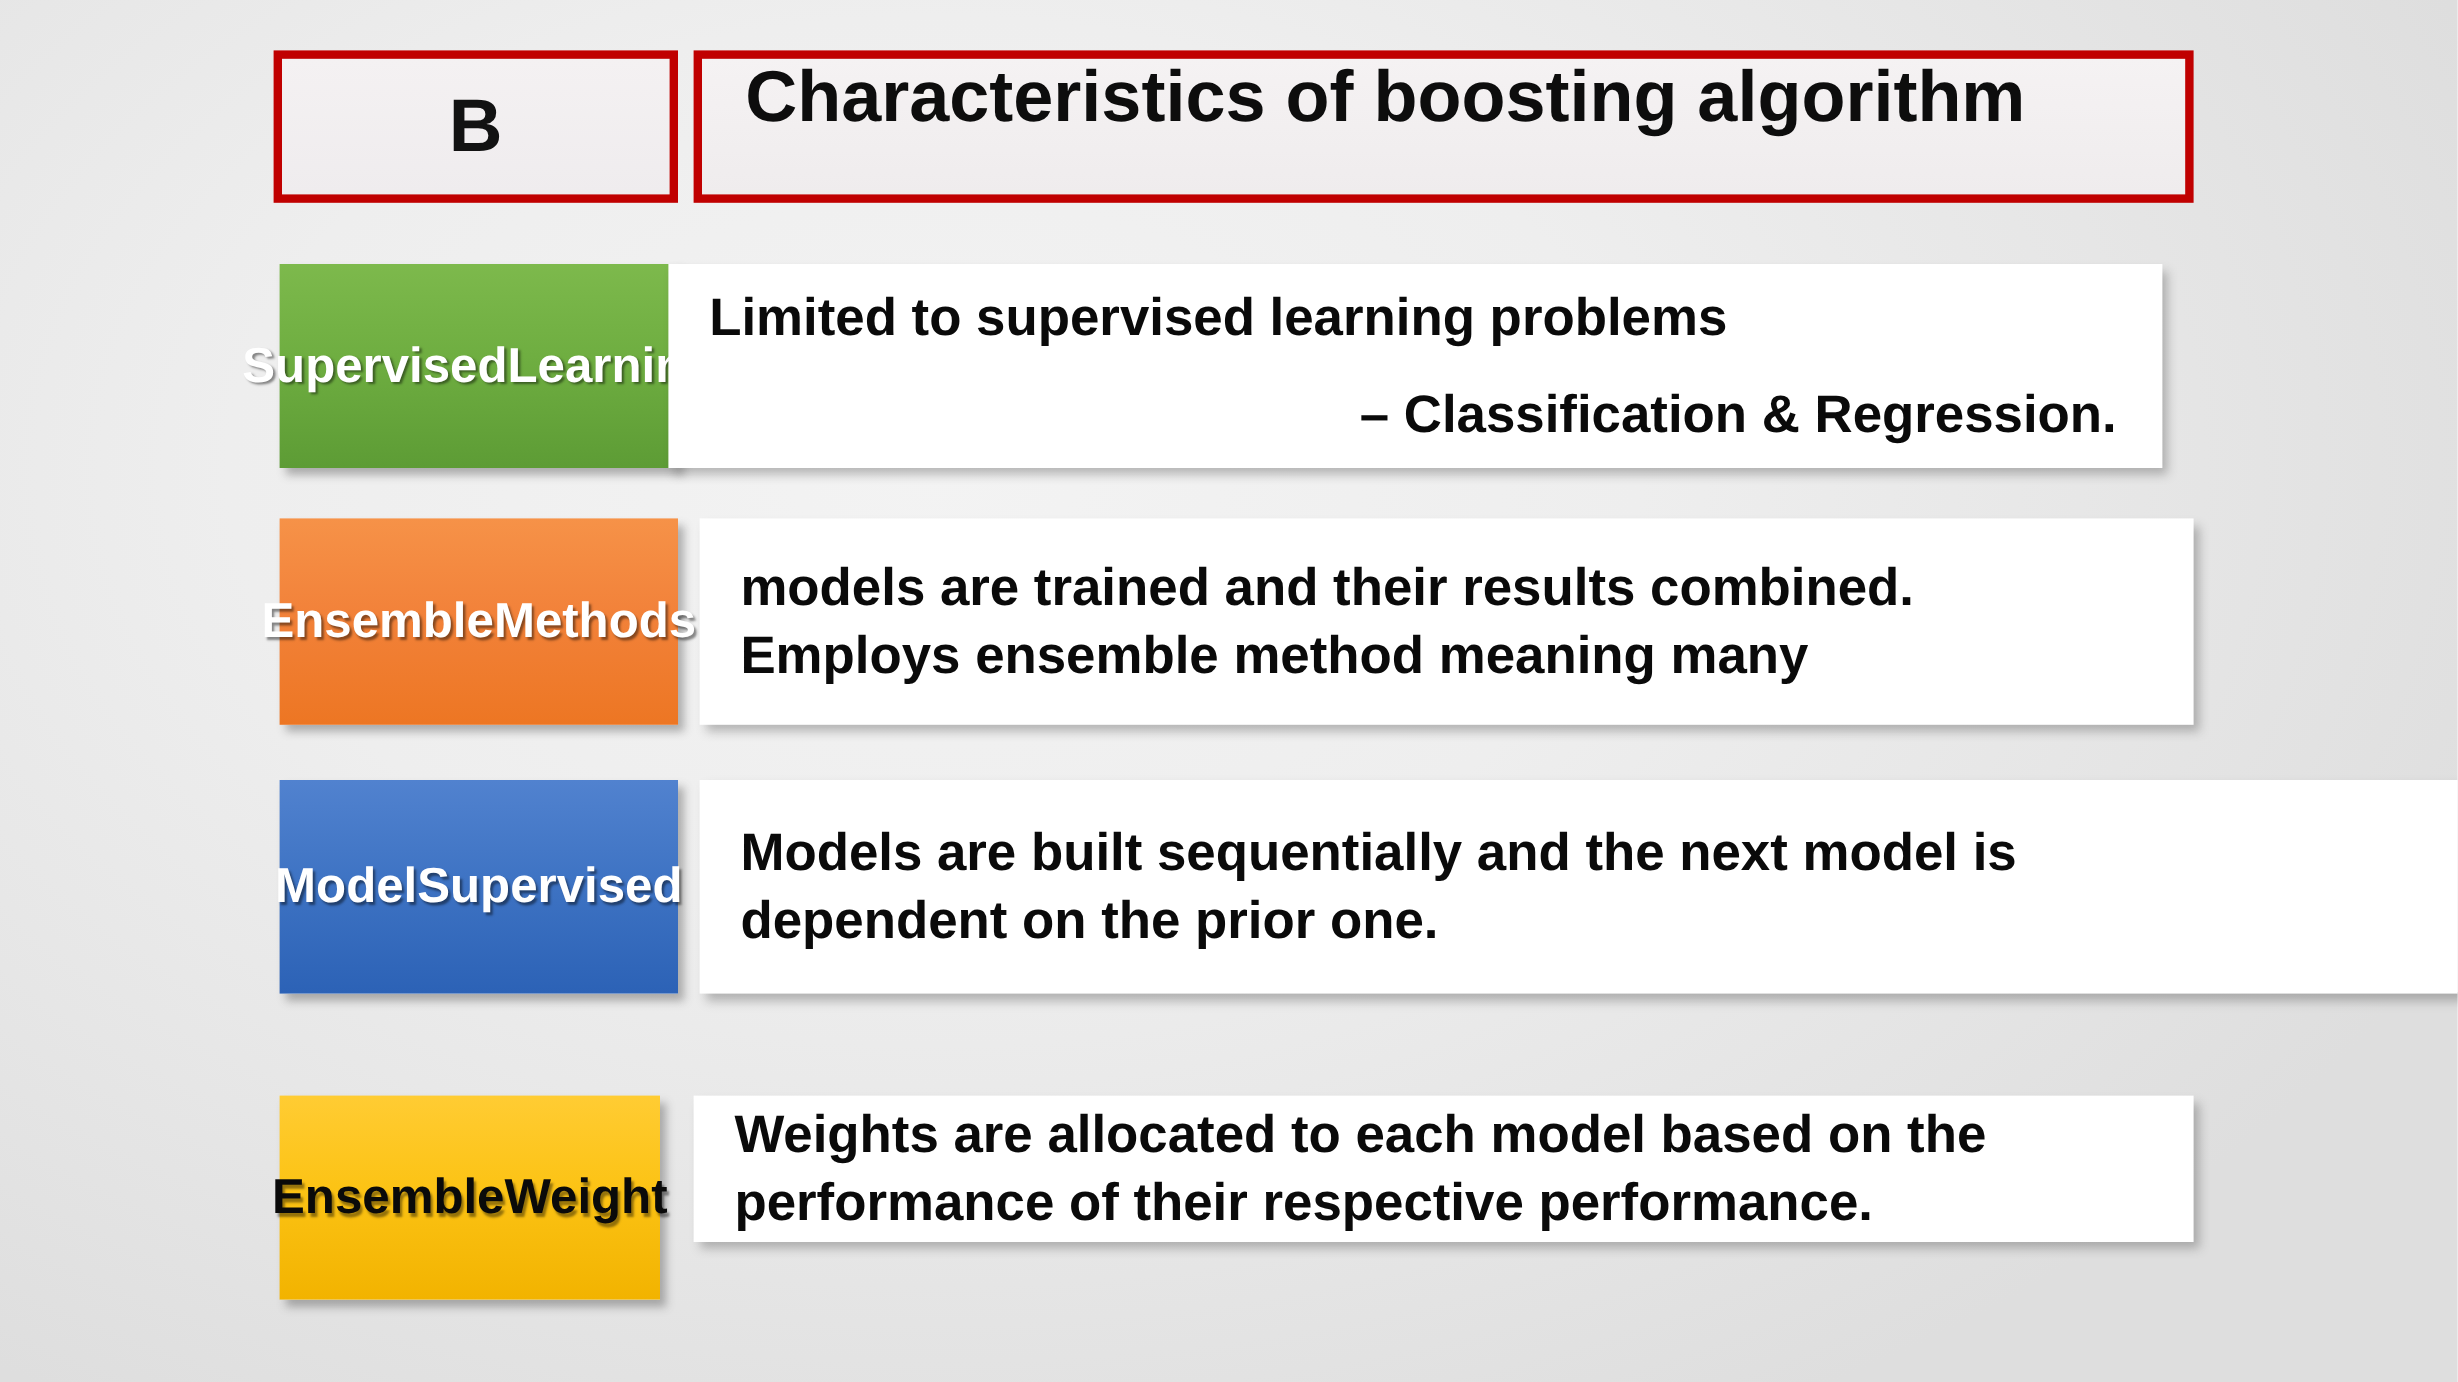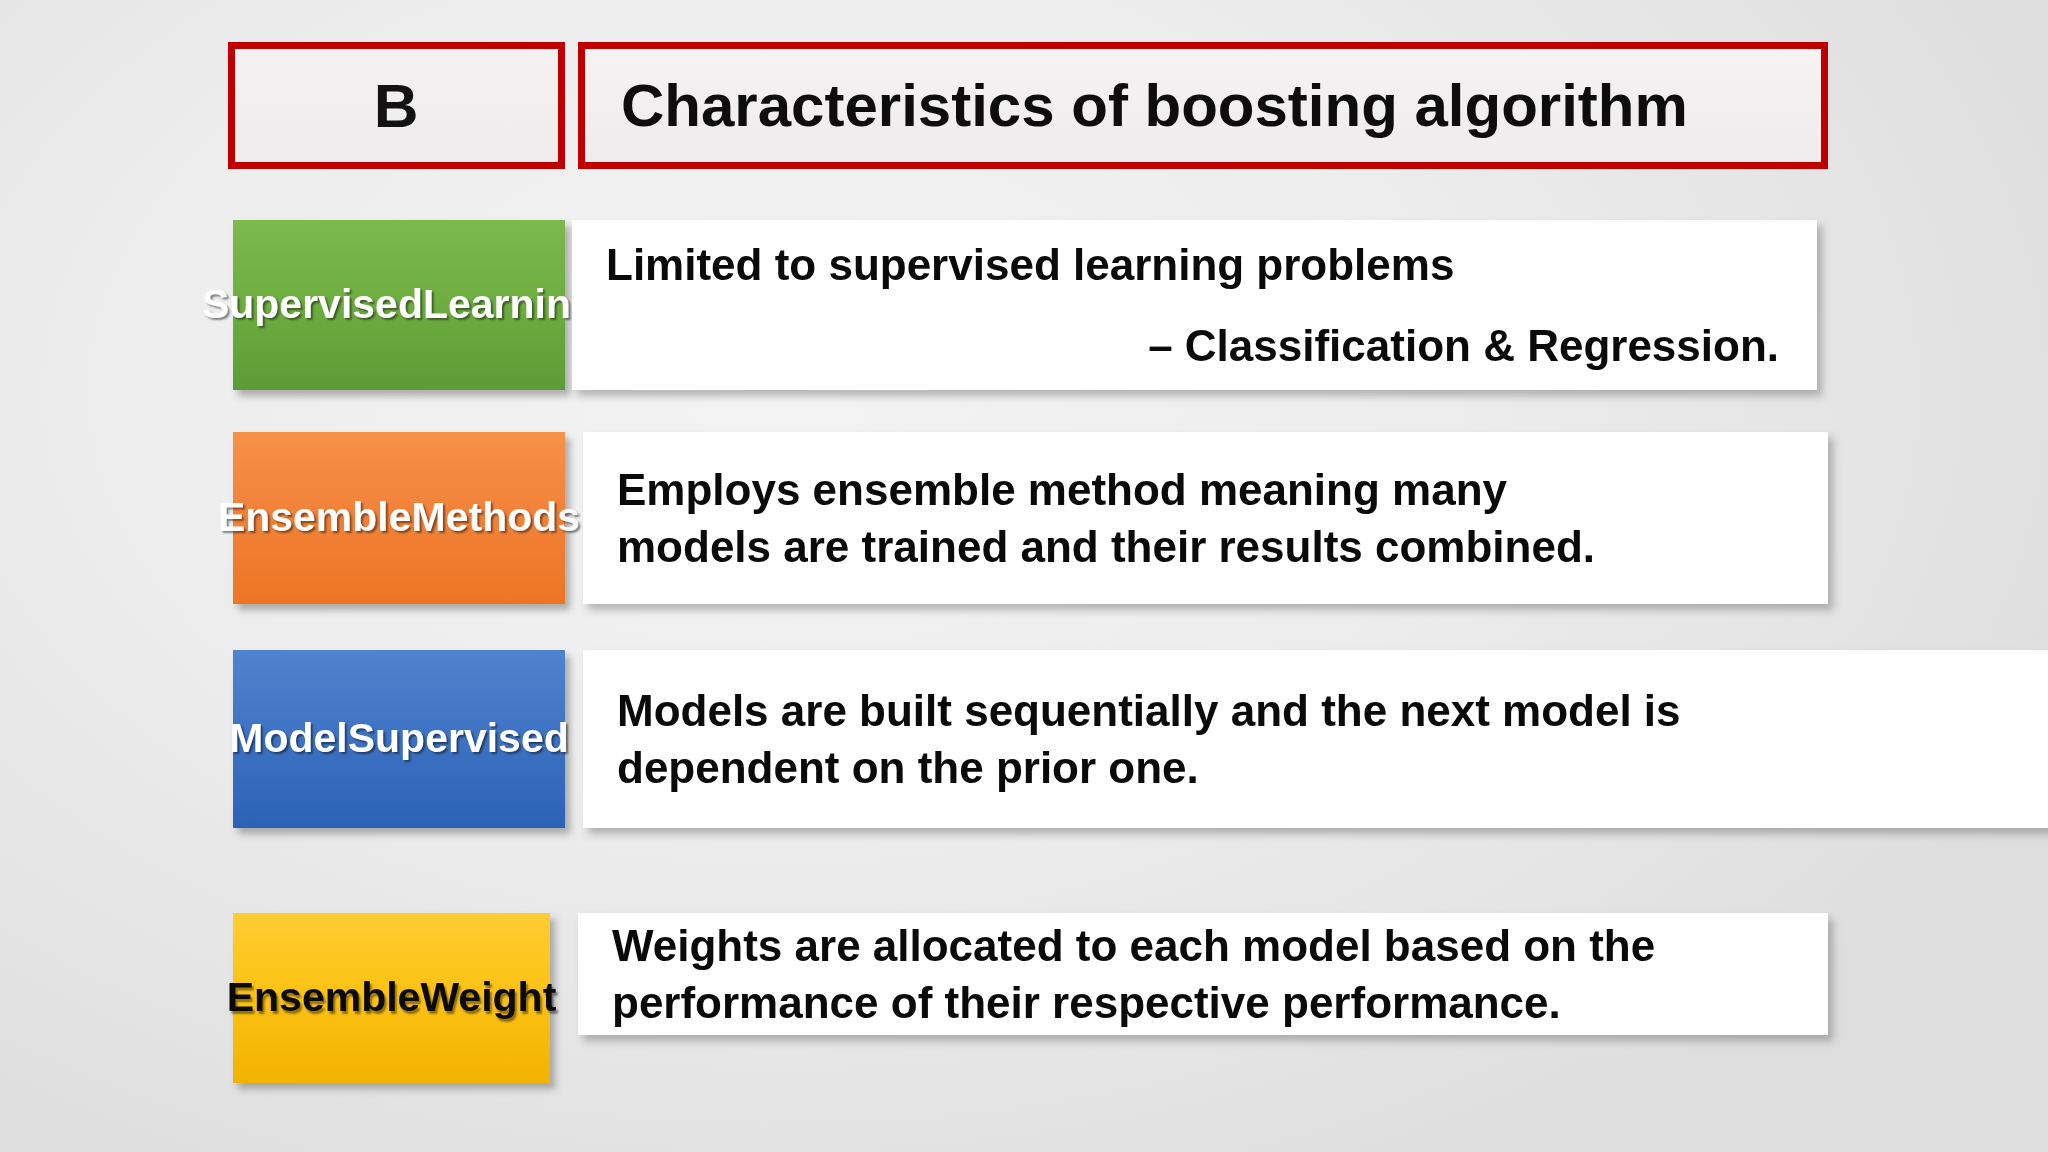--- a/index.html
+++ b/index.html
@@ -52,21 +52,20 @@
   .title-box {
     position: absolute;
     left: 350px;
     top: 0;
     width: 1250px;
     height: 127px;
     box-sizing: border-box;
     border: 7px solid #c00000;
     background: linear-gradient(180deg, #f5f2f3 0%, #efeced 100%);
     display: flex;
-    align-items: center;
     padding-left: 36px;
   }
   .title-box .title-text {
     font-size: 60px;
     font-weight: bold;
     color: #0d0d0d;
     line-height: 1.05;
     white-space: nowrap;
   }
 
@@ -119,21 +118,21 @@
   }
   .content-line.right {
     text-align: right;
     padding-right: 8px;
   }
 
   
   #row-1 { top: 220px; }
   #row-1 .label-box   { left: 233px; top: 0;   width: 332px; height: 170px;
                         background: linear-gradient(180deg, #7db94c 0%, #6fae41 45%, #5d9c35 100%); }
-  #row-1 .content-box { left: 572px; top: 0;   width: 1245px; height: 170px; gap: 24px; }
+  #row-1 .content-box { left: 557px; top: 0;   width: 1245px; height: 170px; gap: 24px; }
 
   #row-2 { top: 432px; }
   #row-2 .label-box   { left: 233px; top: 0;   width: 332px; height: 172px;
                         background: linear-gradient(180deg, #f69248 0%, #f2823a 45%, #ed7623 100%); }
   #row-2 .content-box { left: 583px; top: 0;   width: 1245px; height: 172px; }
 
   #row-3 { top: 650px; }
   #row-3 .label-box   { left: 233px; top: 0;   width: 332px; height: 178px;
                         background: linear-gradient(180deg, #5182cf 0%, #3f74c4 45%, #2c62b6 100%); }
   #row-3 .content-box { left: 583px; top: 0;   width: 1467px; height: 178px; }
@@ -167,22 +166,22 @@
       <div class="content-line right">– Classification &amp; Regression.</div>
     </div>
   </div>
 
   <div class="row" id="row-2">
     <div class="label-box label-light">
       <div class="label-line">Ensemble</div>
       <div class="label-line">Methods</div>
     </div>
     <div class="content-box">
+      <div class="content-line">models are trained and their results combined.</div>
       <div class="content-line">Employs ensemble method meaning many</div>
-      <div class="content-line">models are trained and their results combined.</div>
     </div>
   </div>
 
   <div class="row" id="row-3">
     <div class="label-box label-light">
       <div class="label-line">Model</div>
       <div class="label-line">Supervised</div>
     </div>
     <div class="content-box">
       <div class="content-line">Models are built sequentially and the next model is</div>

